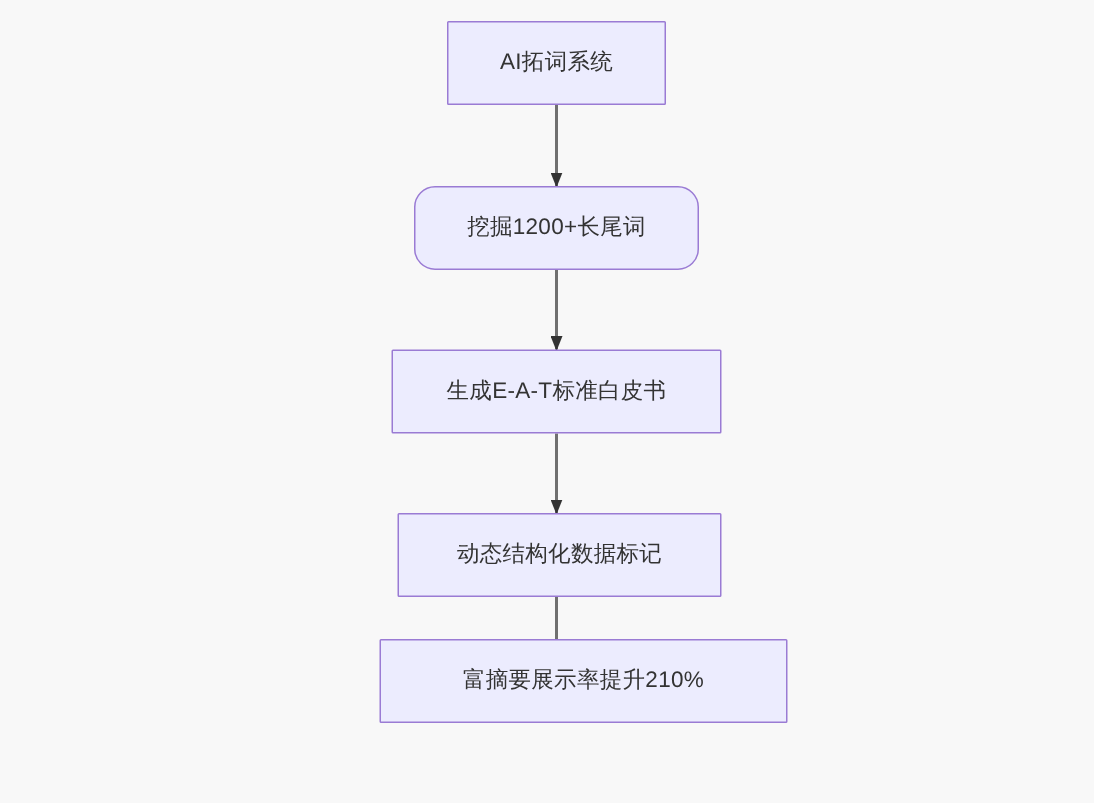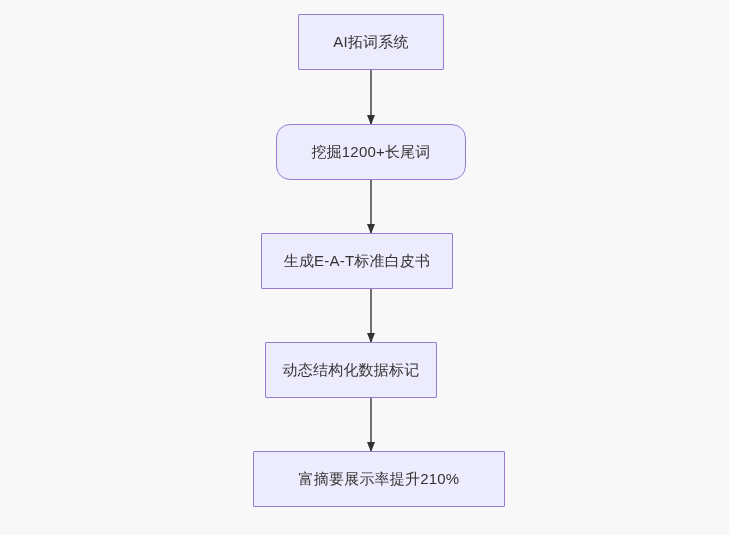--- a/index.html
+++ b/index.html
@@ -41,23 +41,23 @@
   .node-label {
     color: #333333;
     font-size: 15px;
     line-height: 20px;
     letter-spacing: 0.2px;
     white-space: nowrap;
     text-align: center;
   }
   .node-1 { left: 298px; top: 14px;  width: 146px; }
   .node-2 { left: 276px; top: 124px; width: 190px; border-radius: 14px; }
-  .node-3 { left: 261px; top: 233px; width: 192px; }
-  .node-4 { left: 265px; top: 342px; width: 172px; }
-  .node-5 { left: 253px; top: 451px; width: 252px; }
+  .node-3 { left: 261px; top: 233px; width: 220px; }
+  .node-4 { left: 265px; top: 342px; width: 216px; }
+  .node-5 { left: 253px; top: 426px; width: 272px; }
 </style>
 </head>
 <body>
 
 <div id="flowchart-canvas">
 
   <svg id="flow-svg" viewBox="0 0 729 535" xmlns="http://www.w3.org/2000/svg">
     <defs>
       <marker id="arrowhead" markerWidth="10" markerHeight="8" refX="9" refY="4" orient="auto" markerUnits="userSpaceOnUse">
         <path d="M 0 0 L 10 4 L 0 8 z" fill="#333333"></path>

